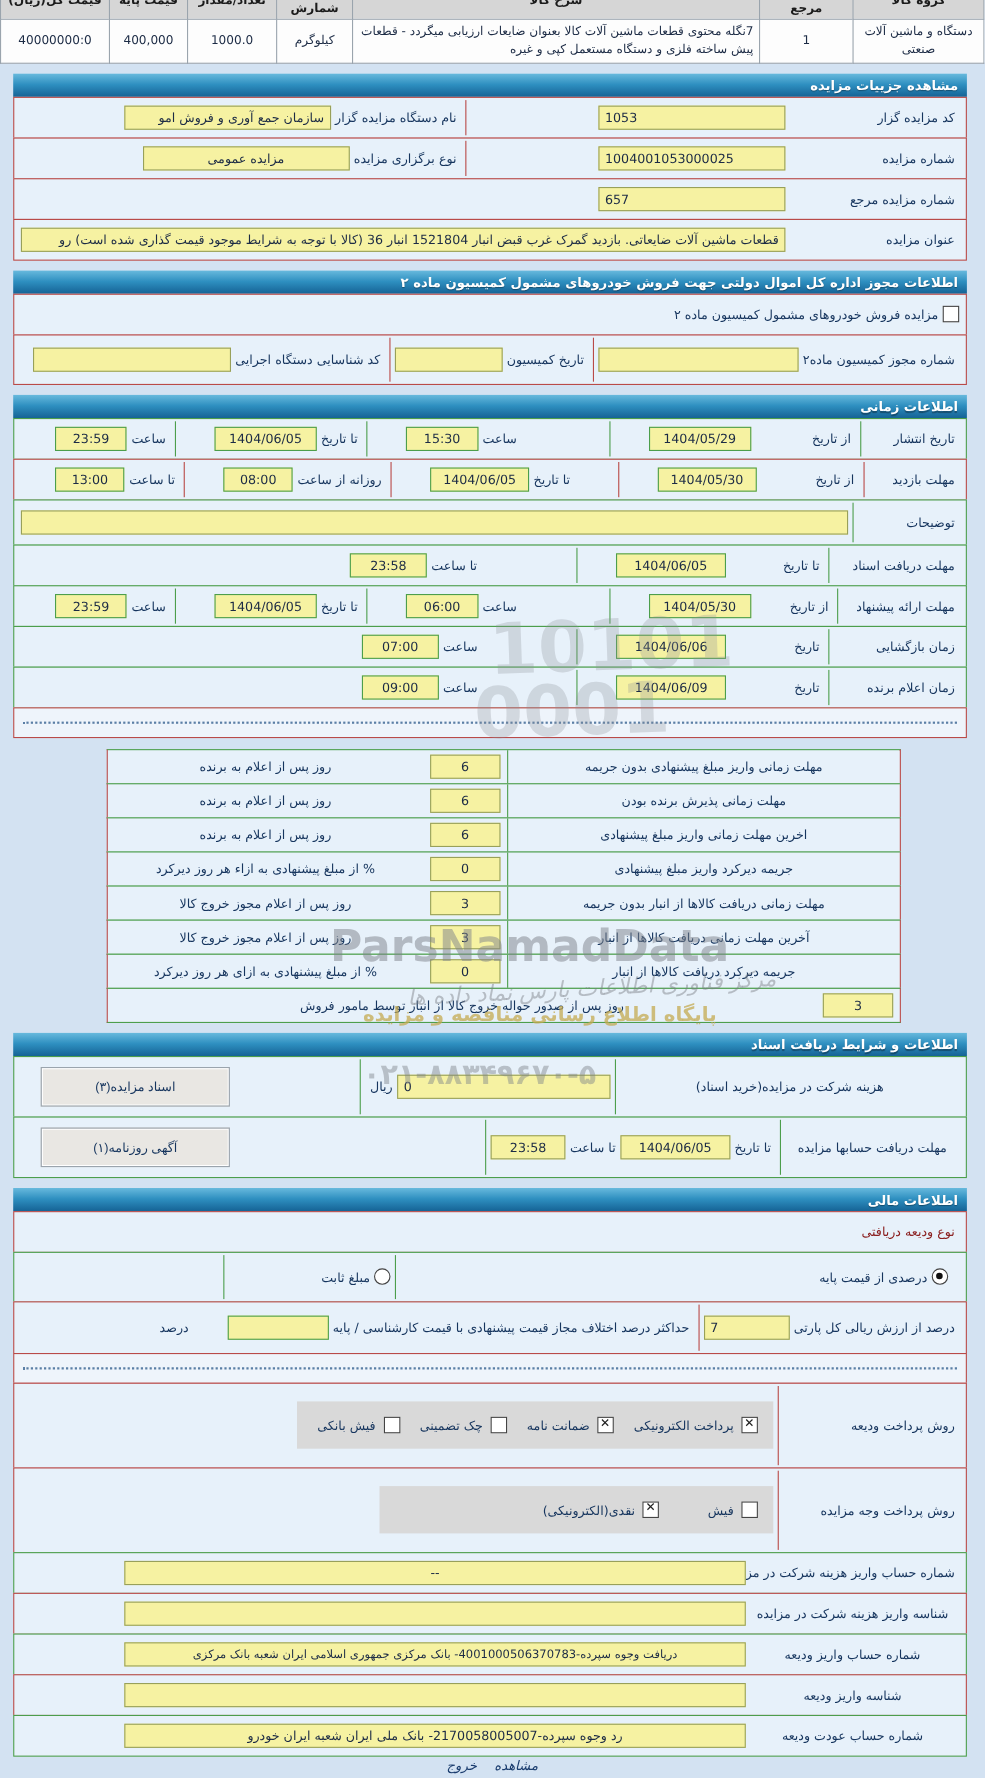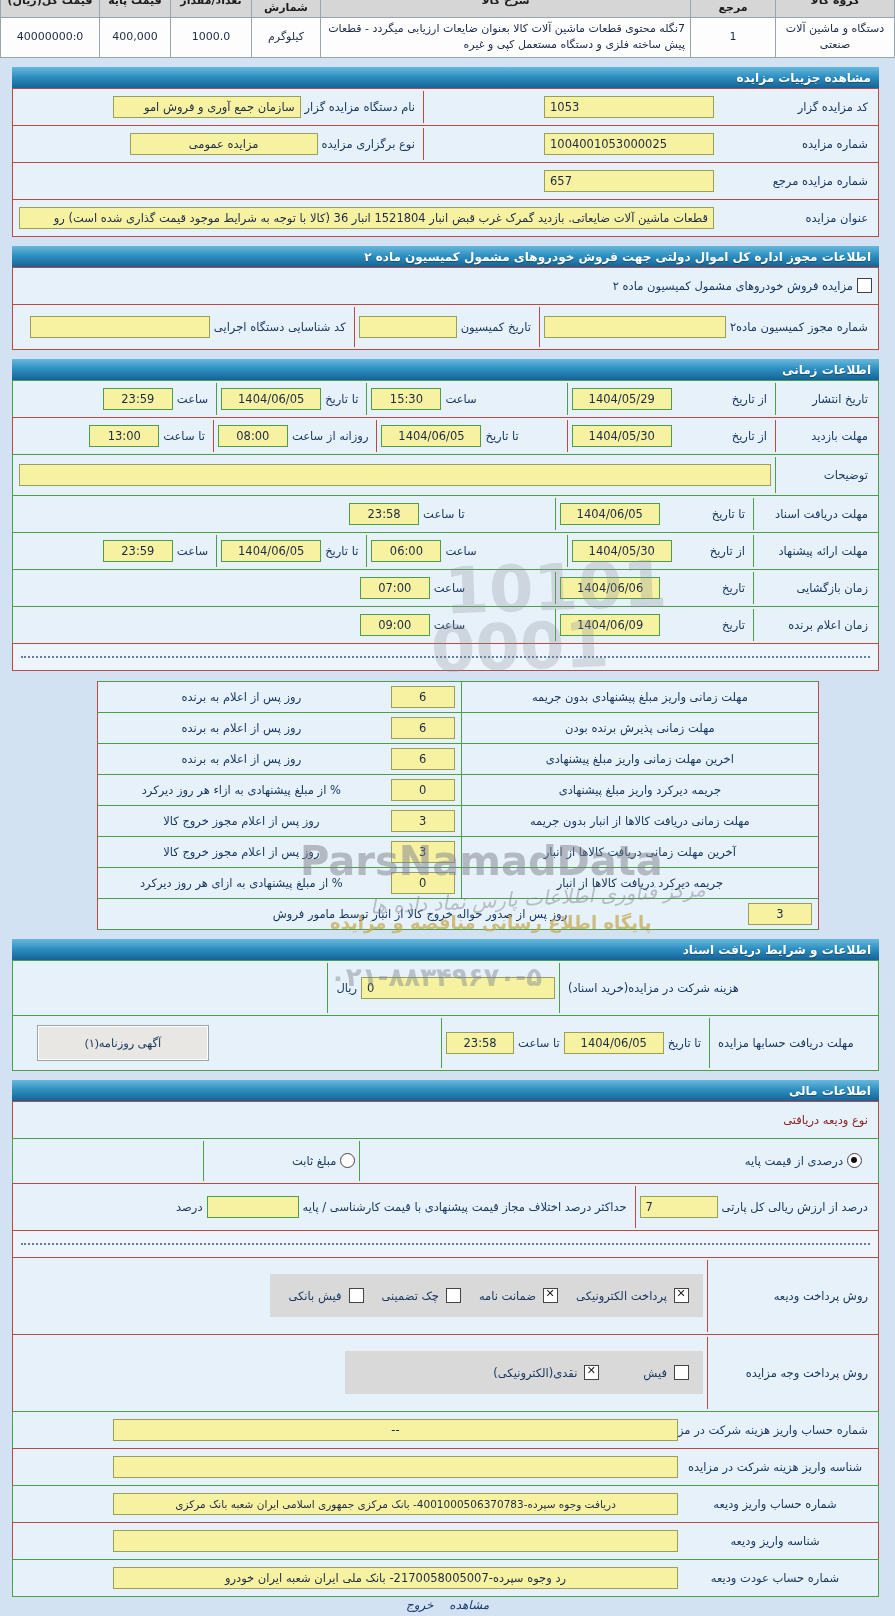--- a/index.html
+++ b/index.html
@@ -30,27 +30,27 @@
     color:#fff;font-weight:bold;font-size:12px;padding-right:8px;
     text-shadow:0 1px 1px rgba(0,0,0,.35);
   }
   .row{
     display:flex;align-items:center;background:#e7f1fa;
     border:1px solid #b94a48;margin-top:-1px;min-height:32px;
     font-size:11.5px;padding:2px 6px;
   }
   .row.green{border-color:#4c9e4c;}
   .lbl{color:#16355e;padding:0 4px;white-space:nowrap;}
-  .lbl.center{text-align:left;}
+  .lbl.center{text-align:center;}
   .fld{
     background:#f6f2a2;border:1px solid #98a05a;height:20px;
     display:flex;align-items:center;padding:0 5px;font-size:11.5px;
     overflow:hidden;white-space:nowrap;color:#1c2b45;
   }
-  .fld.gb{border-color:#4c9e4c;}
+  .fld.gb{border-color:#4c9e4c;margin-left:31px;}
   .fld.right{justify-content:flex-end;}
   .fld.ctr{justify-content:center;}
   .vsep{align-self:stretch;border-left:1px solid #4c9e4c;margin:0 4px;}
   .vsep.red{border-left-color:#b94a48;}
   .grow{flex:1;}
   .dashed-row{border:1px solid #b94a48;background:#eef4fb;padding:12px 8px;margin-top:-1px;}
   .dashed-row .dots{border-top:2px dotted #5b7fa6;height:0;}
   
   .dl-row{
     display:flex;align-items:center;min-height:30px;background:#e7f1fa;
@@ -320,20 +320,21 @@
 
   <div class="bar">اطلاعات و شرایط دریافت اسناد</div>
 
   <div class="row green" style="min-height:50px">
     <div class="lbl center" style="width:300px">هزینه شرکت در مزایده(خرید اسناد)</div>
     <div class="vsep"></div>
     <div class="fld right" style="width:182px">0</div>
     <div class="lbl">ریال</div>
     <div class="vsep"></div>
     <div class="grow"></div>
+    <button class="btn">اسناد مزایده(۳)</button>
     <div style="width:18px"></div>
   </div>
 
   <div class="row green" style="min-height:50px">
     <div class="lbl center" style="width:150px">مهلت دریافت حسابها مزایده</div>
     <div class="vsep"></div>
     <div class="lbl">تا تاریخ</div>
     <div class="fld ctr" style="width:88px">1404/06/05</div>
     <div class="lbl">تا ساعت</div>
     <div class="fld ctr" style="width:56px">23:58</div>

